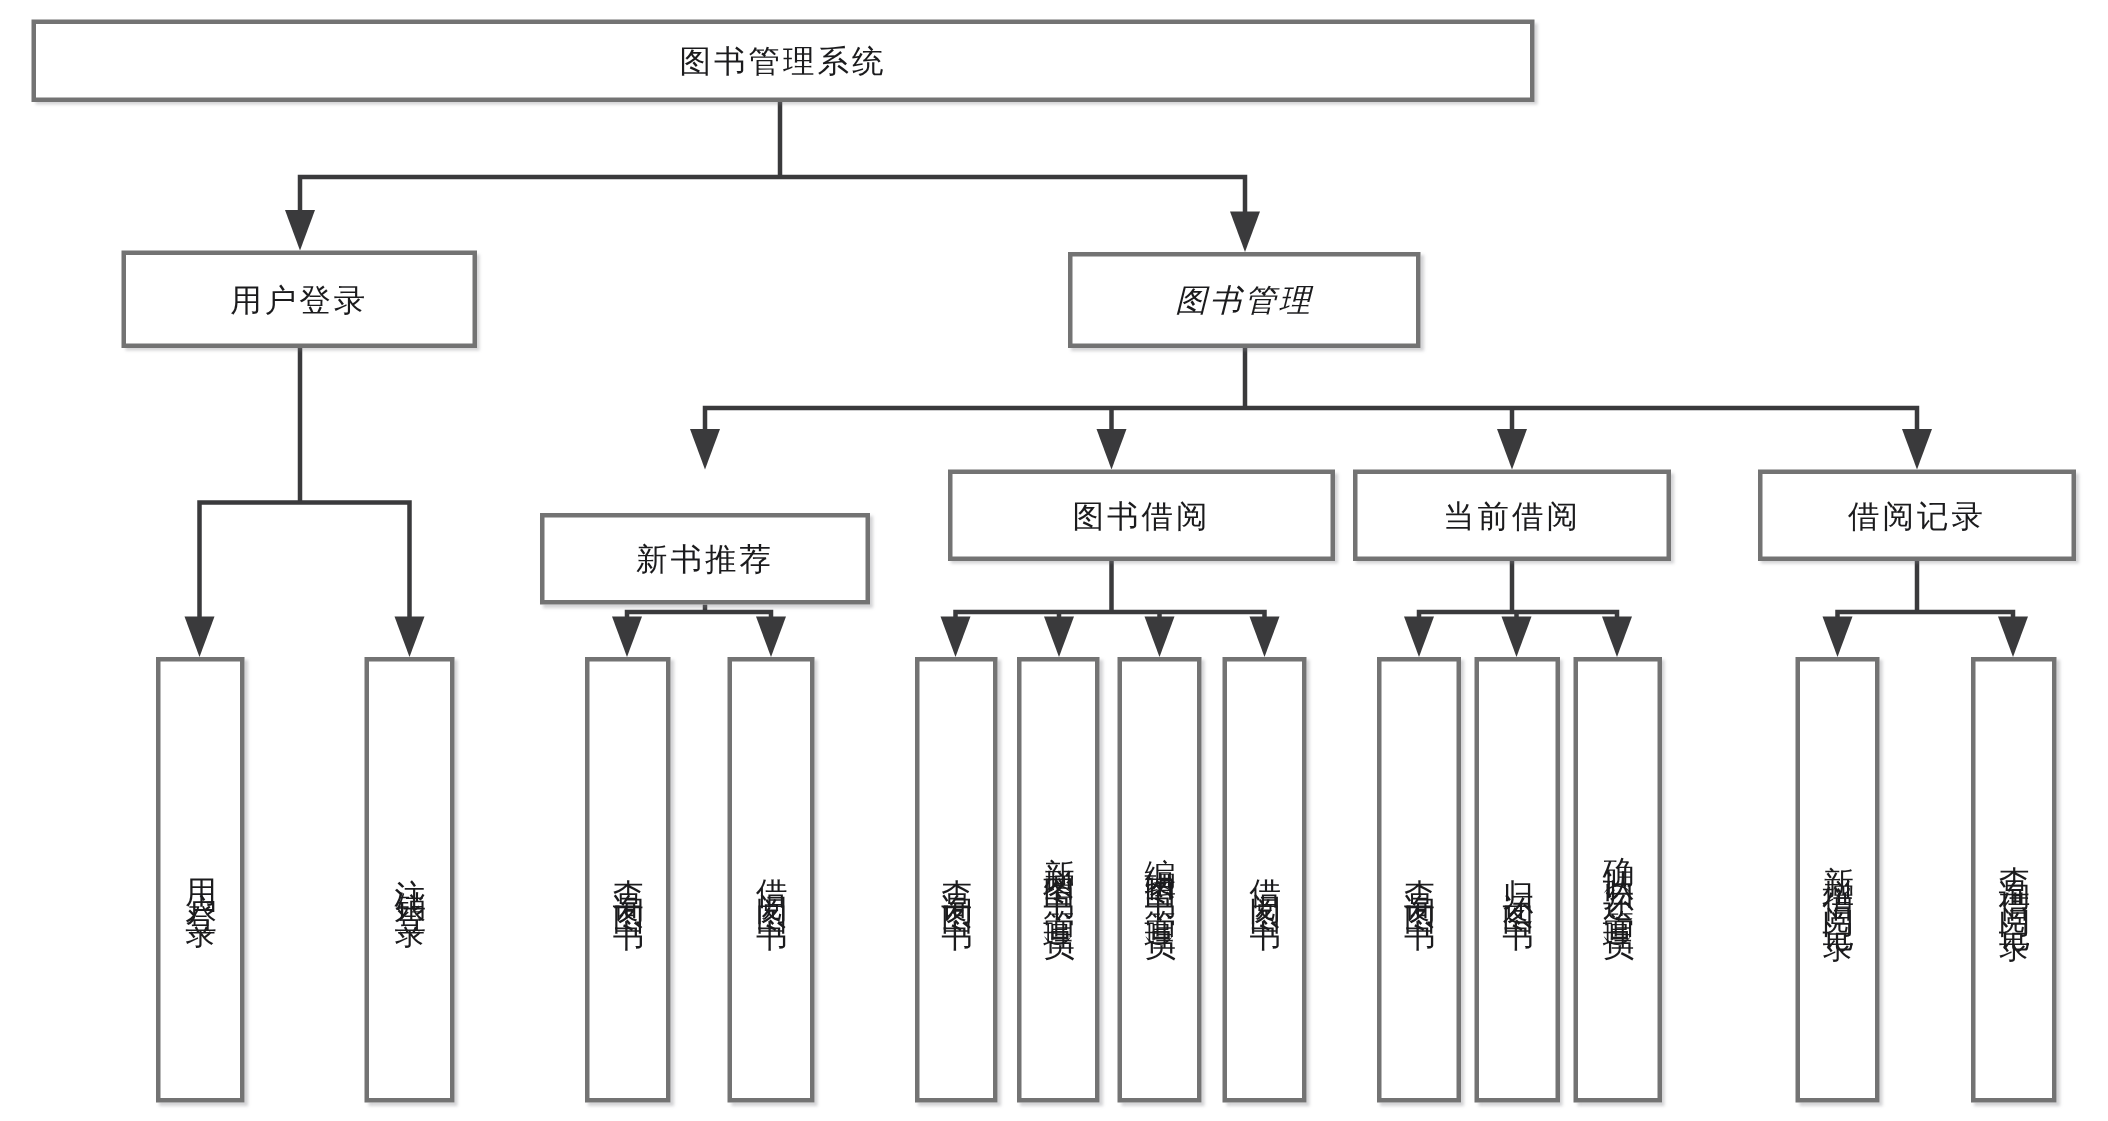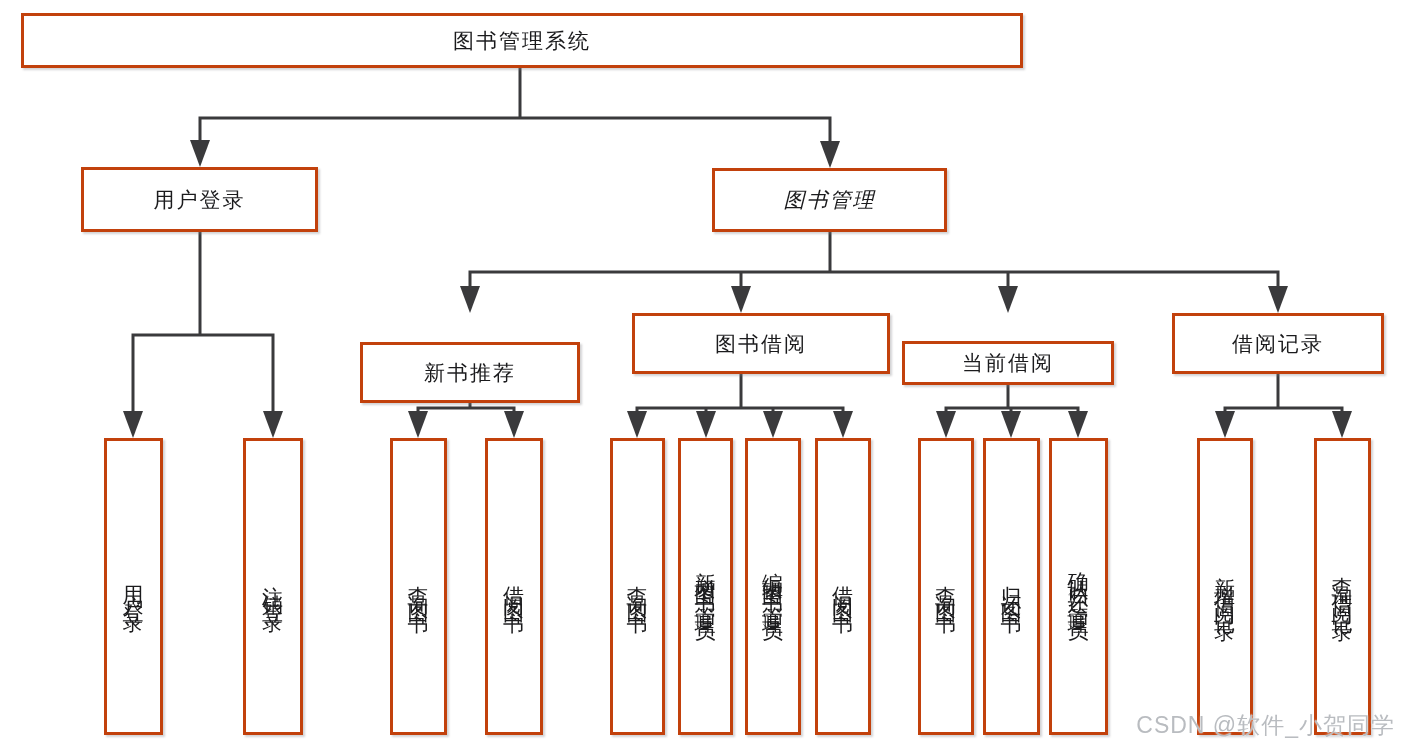--- a/index.html
+++ b/index.html
@@ -13,21 +13,21 @@
   }
   #connectors {
     position: absolute;
     left: 0; top: 0;
     width: 1405px; height: 747px;
     pointer-events: none;
   }
   .box {
     position: absolute;
     background: #ffffff;
-    border: 3px solid #c2410c;
+    border: 3px solid #737373;
     box-sizing: border-box;
     display: flex;
     align-items: center;
     justify-content: center;
     color: #1b1b1d;
     font-size: 21px;
     letter-spacing: 2px;
     box-shadow: 2px 2px 2px rgba(130,130,135,0.35);
     white-space: nowrap;
   }
@@ -119,35 +119,34 @@
     </g>
   </svg>
 
   <div class="box" style="left:21px; top:13px; width:1002px; height:55px;">图书管理系统</div>
 
   <div class="box" style="left:81px; top:167px; width:237px; height:65px;">用户登录</div>
   <div class="box" style="left:712px; top:168px; width:235px; height:64px;font-style:italic;">图书管理</div>
 
   <div class="box" style="left:360px; top:313px; width:220px; height:61px;margin-top:29px;">新书推荐</div>
   <div class="box" style="left:632px; top:313px; width:258px; height:61px;">图书借阅</div>
-  <div class="box" style="left:902px; top:313px; width:212px; height:44px;margin-top:28px;">当前借阅</div>
+  <div class="box" style="left:902px; top:313px; width:212px; height:61px;">当前借阅</div>
   <div class="box" style="left:1172px; top:313px; width:212px; height:61px;">借阅记录</div>
 
   <div class="box vbox" style="left:104px; top:438px; width:59px; height:297px;">用户登录</div>
   <div class="box vbox" style="left:243px; top:438px; width:60px; height:297px;">注销登录</div>
 
   <div class="box vbox" style="left:390px; top:438px; width:57px; height:297px;">查询图书</div>
   <div class="box vbox" style="left:485px; top:438px; width:58px; height:297px;">借阅图书</div>
 
   <div class="box vbox" style="left:610px; top:438px; width:55px; height:297px;">查询图书</div>
   <div class="box vbox long" style="left:678px; top:438px; width:55px; height:297px;">新增图书（管理员）</div>
   <div class="box vbox long" style="left:745px; top:438px; width:56px; height:297px;">编辑图书（管理员）</div>
   <div class="box vbox" style="left:815px; top:438px; width:56px; height:297px;">借阅图书</div>
 
   <div class="box vbox" style="left:918px; top:438px; width:56px; height:297px;">查询图书</div>
   <div class="box vbox" style="left:983px; top:438px; width:57px; height:297px;">归还图书</div>
   <div class="box vbox long" style="left:1049px; top:438px; width:59px; height:297px;">确认归还（管理员）</div>
 
   <div class="box vbox" style="left:1197px; top:438px; width:56px; height:297px;">新增借阅记录</div>
   <div class="box vbox" style="left:1314px; top:438px; width:57px; height:297px;">查询借阅记录</div>
 
-  <div id="watermark">CSDN @软件_小贺同学</div>
 </div>
 
 </body></html>

